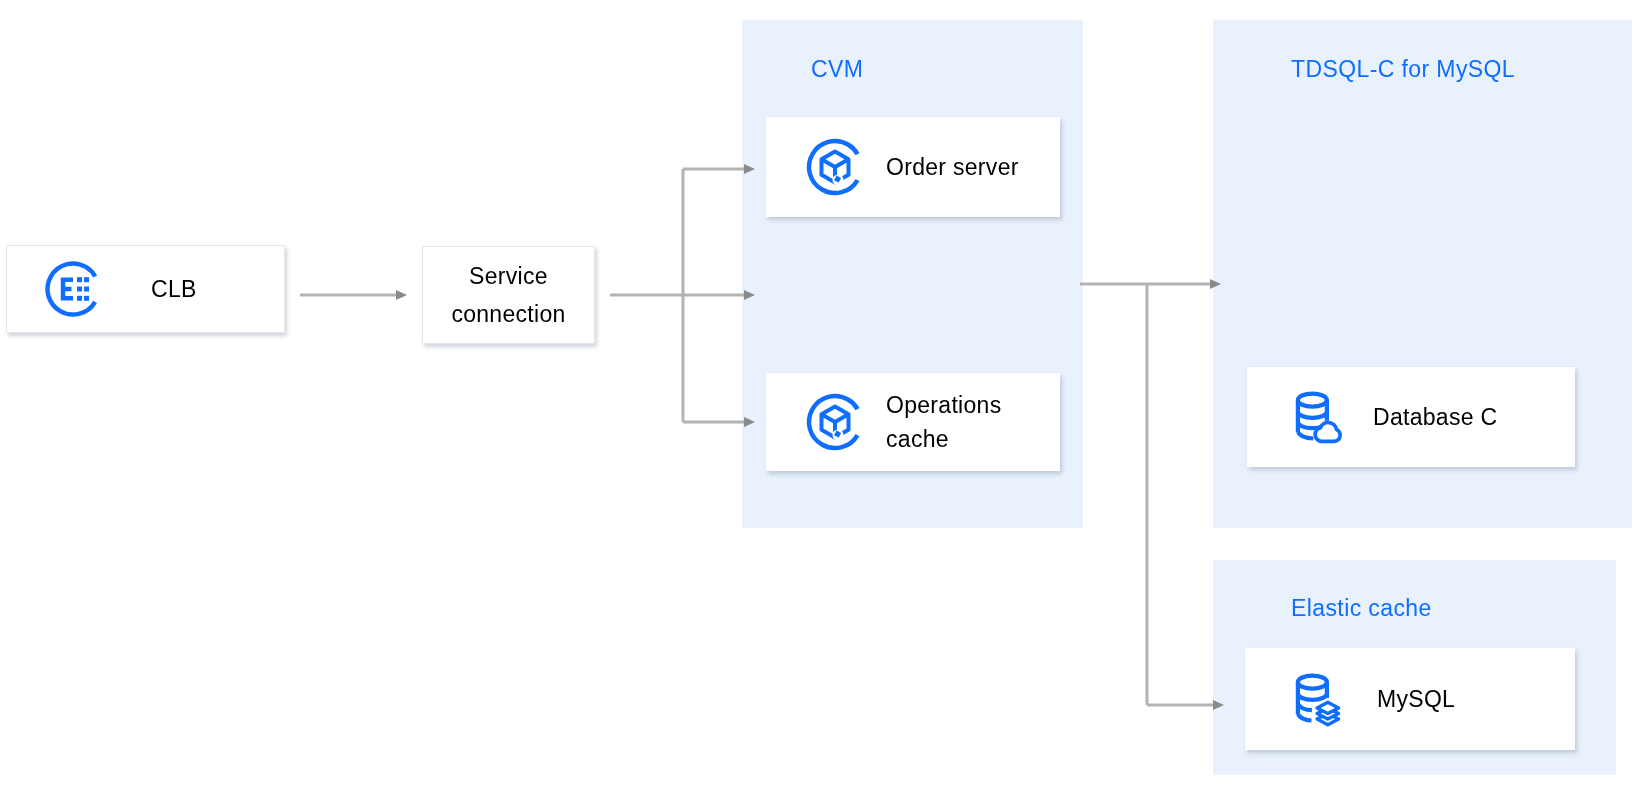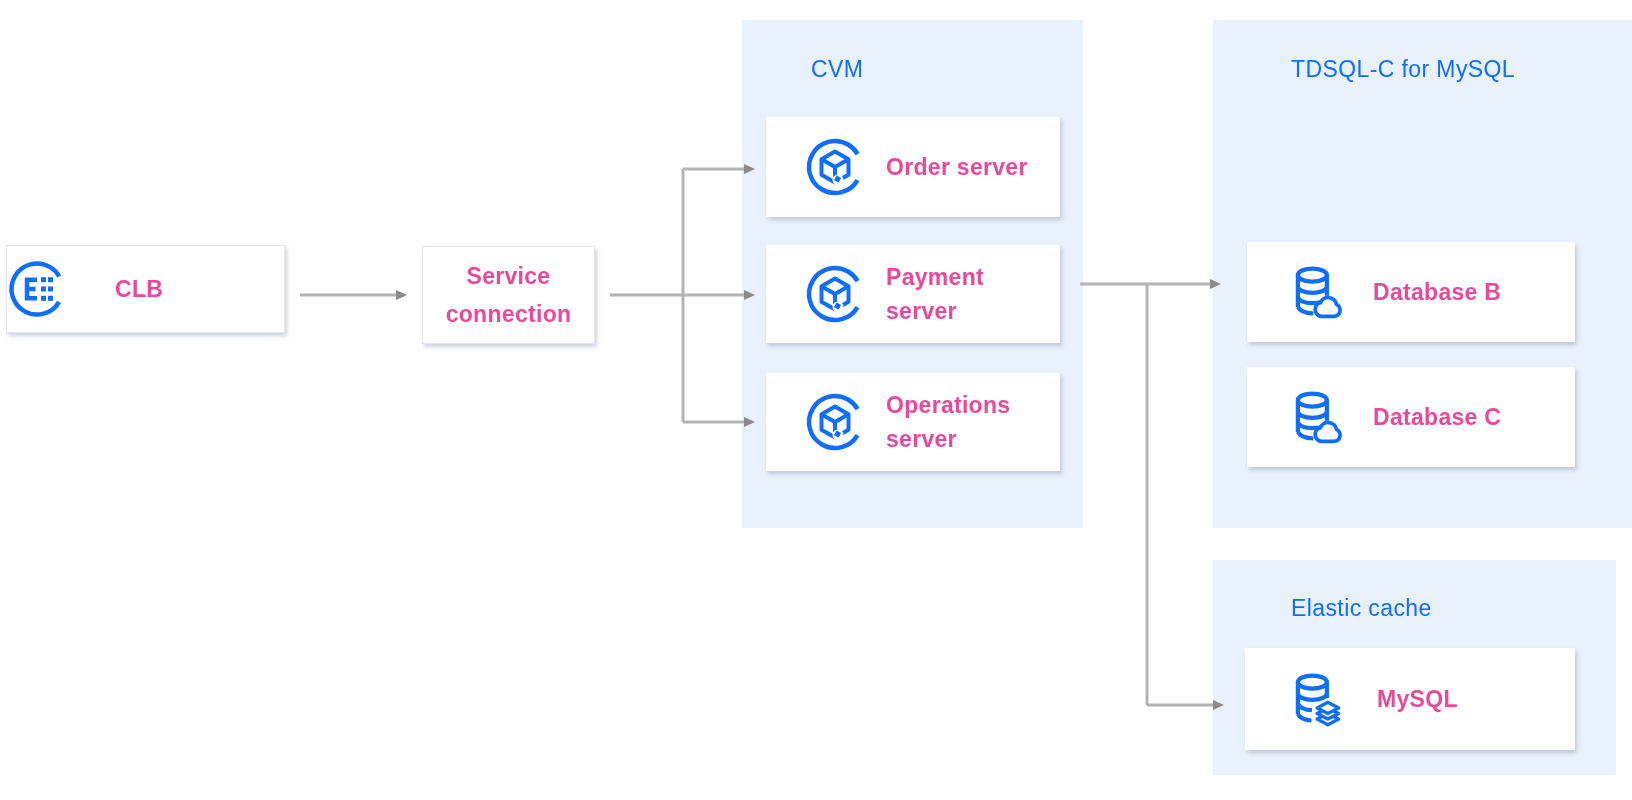--- a/index.html
+++ b/index.html
@@ -28,32 +28,31 @@
     position:absolute;
     background:#ffffff;
     display:flex;
     align-items:center;
     box-sizing:border-box;
     box-shadow:2px 3px 4px rgba(119,131,158,0.35);
     z-index:2;
   }
   .node.standalone{border:1px solid #e6e6e6;}
   .node .label{
-    color:#ec4899;
+    color:#000000;
     font-size:23px;
     letter-spacing:0.3px;
     line-height:34px;
-    font-weight:bold;
   }
   .node.centered{justify-content:center;text-align:center;}
   .icon{display:flex;align-items:center;justify-content:center;flex:0 0 auto;}
   svg.defs{position:absolute;width:0;height:0;overflow:hidden;}
 
   
-  #node-clb{left:6px;top:245px;width:279px;height:88px;gap:48px;}
+  #node-clb{left:6px;top:245px;width:279px;height:88px;padding-left:36px;gap:48px;}
   #node-service{left:422px;top:246px;width:173px;height:98px;padding:4px 14px;}
   #node-service .label{line-height:38px;}
 
   #group-cvm{left:742px;top:20px;width:341px;height:508px;}
   #group-cvm .group-title{left:25px;top:36px;}
   #group-cvm .node{left:24px;width:294px;padding-left:38px;gap:20px;}
   #node-order{top:97px;height:100px;}
   #node-payment{top:225px;height:98px;}
   #node-operations{top:353px;height:98px;}
 
@@ -151,58 +150,42 @@
 
     <div class="node" id="node-order">
       <span class="icon">
         <svg width="62" height="62">
             <use href="#sym-cvm"></use>
           </svg>
       </span>
       <span class="label">Order server</span>
     </div>
 
-    <div class="node" id="node-payment">
+
+    <div class="node" id="node-operations">
       <span class="icon">
         <svg width="62" height="62">
             <use href="#sym-cvm"></use>
           </svg>
       </span>
-      <span class="label">Payment server</span>
-    </div>
-
-    <div class="node" id="node-operations">
-      <span class="icon">
-        <svg width="62" height="62">
-            <use href="#sym-cvm"></use>
-          </svg>
-      </span>
-      <span class="label">Operations server</span>
+      <span class="label">Operations cache</span>
     </div>
   </div>
 
   <div class="group" id="group-tdsql">
     <div class="group-title">TDSQL-C for MySQL</div>
 
 
-    <div class="node" id="node-db-b">
+
+    <div class="node" id="node-db-c">
       <span class="icon">
         <svg width="58" height="62">
             <use href="#sym-db-cloud"></use>
           </svg>
       </span>
-      <span class="label">Database B</span>
-    </div>
-
-    <div class="node" id="node-db-c">
-      <span class="icon">
-        <svg width="58" height="62">
-            <use href="#sym-db-cloud"></use>
-          </svg>
-      </span>
       <span class="label">Database C</span>
     </div>
   </div>
 
   <div class="group" id="group-cache">
     <div class="group-title">Elastic cache</div>
 
     <div class="node" id="node-redis">
       <span class="icon">
         <svg width="58" height="62">

